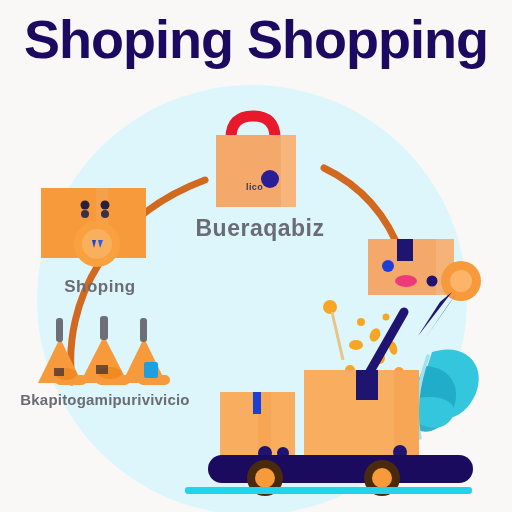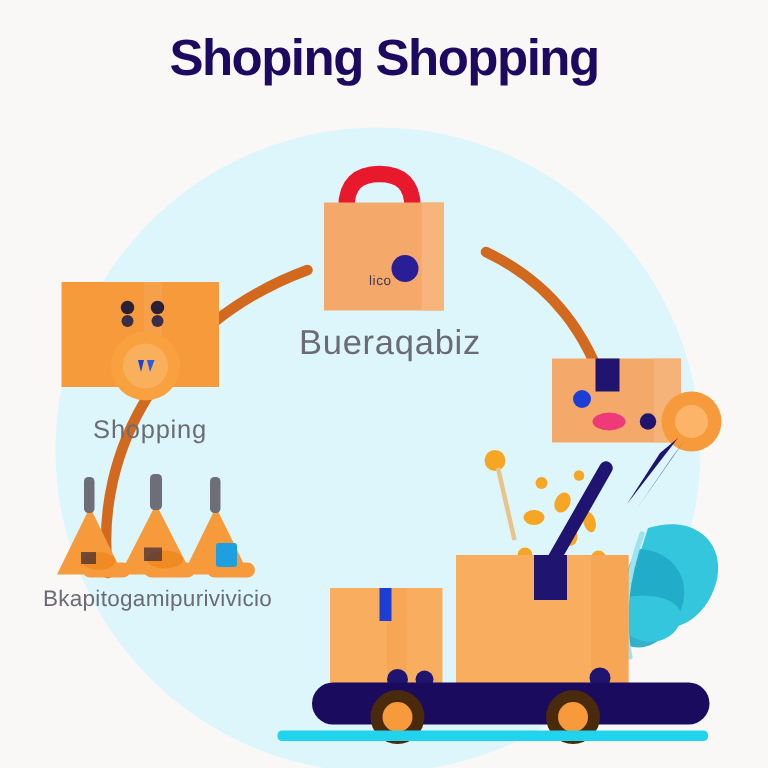--- a/index.html
+++ b/index.html
@@ -8,31 +8,31 @@
     background:#faf8f6;
     font-family:"Liberation Sans","DejaVu Sans",sans-serif;
     position:relative;
   }
   #stage{position:absolute;inset:0;width:512px;height:512px;}
   #stage svg{display:block;width:512px;height:512px;}
 
   .title{
     position:absolute;left:0;top:8px;width:512px;
     text-align:center;
-    font-size:34px;line-height:62px;
+    font-size:54px;line-height:62px;
     font-weight:800;letter-spacing:-1px;
     color:#1b0a60;
     white-space:nowrap;
     z-index:30;
   }
 
   .lbl{
     position:absolute;z-index:25;
     color:#6b6b75;
-    font-weight:400;
+    font-weight:700;
     white-space:nowrap;
     text-align:center;
     filter:blur(.45px);
   }
   .lbl-bag{left:150px;top:215px;width:220px;font-size:23px;letter-spacing:.5px;}
   .lbl-service{left:10px;top:277px;width:180px;font-size:17px;letter-spacing:.5px;}
   .lbl-ship{left:0px;top:391px;width:210px;font-size:15px;letter-spacing:.2px;}
   .lbl-micro{left:246px;top:182px;width:60px;font-size:9px;color:#3b3b55;
              text-align:left;filter:blur(.3px);letter-spacing:.4px;}
 </style>
@@ -152,15 +152,15 @@
   </g>
 
   <rect x="185" y="487" width="287" height="7" rx="3" fill="#22d3ee"></rect>
 
 </svg>
 </div>
 
 <div class="title">Shoping Shopping</div>
 
 <div class="lbl lbl-bag">Bueraqabiz</div>
-<div class="lbl lbl-service">Shopping</div>
+<div class="lbl lbl-service">Shoping</div>
 <div class="lbl lbl-ship">Bkapitogamipurivivicio</div>
 <div class="lbl lbl-micro">lico</div>
 
 </body></html>

